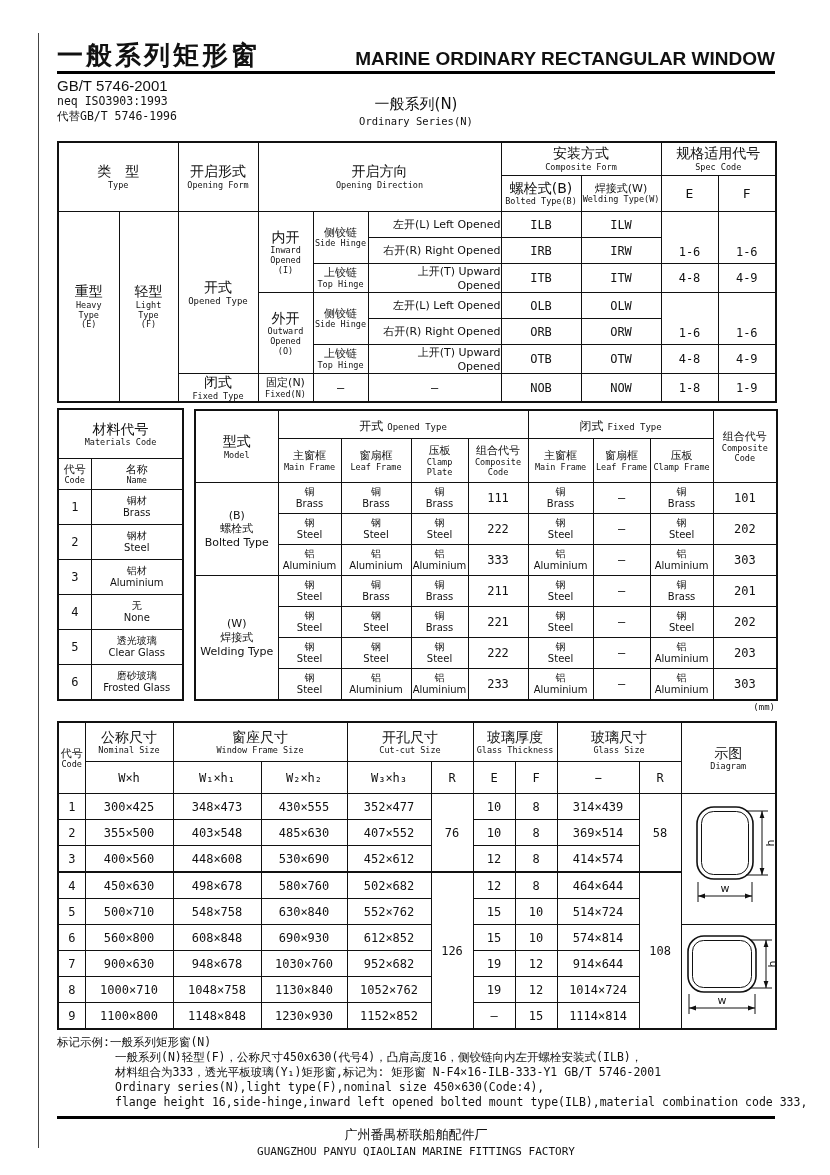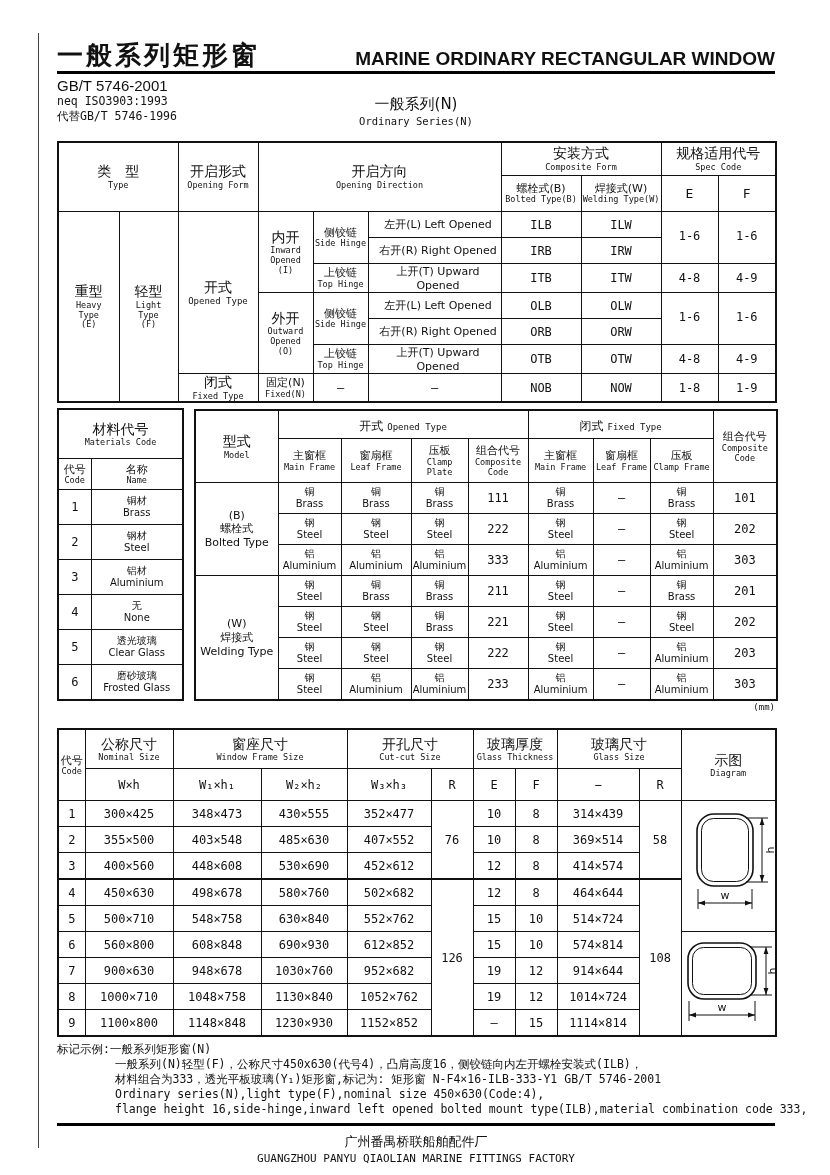--- a/index.html
+++ b/index.html
@@ -25,39 +25,39 @@
   th,td{border:1px solid #111;padding:0;text-align:center;vertical-align:middle;
         overflow:hidden;font-weight:normal;}
   .zh{display:block;font-size:14px;line-height:1.25;white-space:pre-line;}
   .en{display:block;font-size:8.5px;line-height:1.15;white-space:pre-line;
       font-family:"DejaVu Sans Mono",monospace;}
   .zhi{display:inline;font-size:12px;}
   .eni{display:inline;font-size:9px;font-family:"DejaVu Sans Mono",monospace;margin-left:4px;}
   .val{font-family:"DejaVu Sans Mono",monospace;font-size:12px;}
   .lt{font-family:"DejaVu Sans Mono",monospace;font-size:13px;}
   .two{font-size:10px;line-height:1.25;white-space:pre-line;}
-  .dir{text-align:center;padding-left:7px;font-size:11px;}
-  .vb{vertical-align:bottom;padding-bottom:20px;}
+  .dir{text-align:right;padding-left:7px;font-size:11px;}
+  .vb{vertical-align:bottom;padding-bottom:4px;}
 
   .t1 td{height:25px;}
   .t1 .hr1 th{height:32px;}
   .t1 .hr2 th{height:35px;}
 
   .t2wrap{display:flex;margin-top:5px;align-items:flex-end;}
   .mat{width:126px;margin-right:10px;}
   .mat .h50 th{height:48px;}
   .mat .h30 th{height:30px;}
   .mat td{height:34px;}
   .t2{width:582px;}
   .t2 .hr1 th{height:27px;}
   .t2 .hr2 th{height:43px;}
   .t2 td{height:30px;}
 
   .mmline{text-align:right;font-size:9px;font-family:"DejaVu Sans Mono",monospace;
-          height:26px;line-height:11px;margin-top:1px;}
+          height:19px;line-height:11px;margin-top:1px;}
   .t3 .hr1 th{height:38px;}
   .t3 .hr2 th{height:31px;}
   .t3 td{height:25px;font-family:"DejaVu Sans Mono",monospace;font-size:12px;}
   .t3 tr.thick td{border-top:2px solid #111;}
   .diagcell{background:#fff;}
   svg{display:block;margin:0 auto;}
   svg text{font-family:"DejaVu Sans",sans-serif;font-size:11px;fill:#111;}
 
   .notes{margin-top:5px;}
   .note{font-size:11.5px;line-height:15px;white-space:nowrap;
@@ -120,21 +120,21 @@
             <span class="zh">安装方式</span>
             <span class="en">Composite Form</span>
           </th>
       <th colspan="2">
             <span class="zh">规格适用代号</span>
             <span class="en">Spec Code</span>
           </th>
     </tr>
     <tr class="hr2">
       <th>
-            <span class="zh" style="font-size:11px">螺栓式(B)</span>
+            <span class="zh" style="font-size:14px">螺栓式(B)</span>
             <span class="en">Bolted Type(B)</span>
           </th>
       <th>
             <span class="zh" style="font-size:11px">焊接式(W)</span>
             <span class="en">Welding Type(W)</span>
           </th>
       <th class="lt">E</th>
       <th class="lt">F</th>
     </tr>
     <tr>

